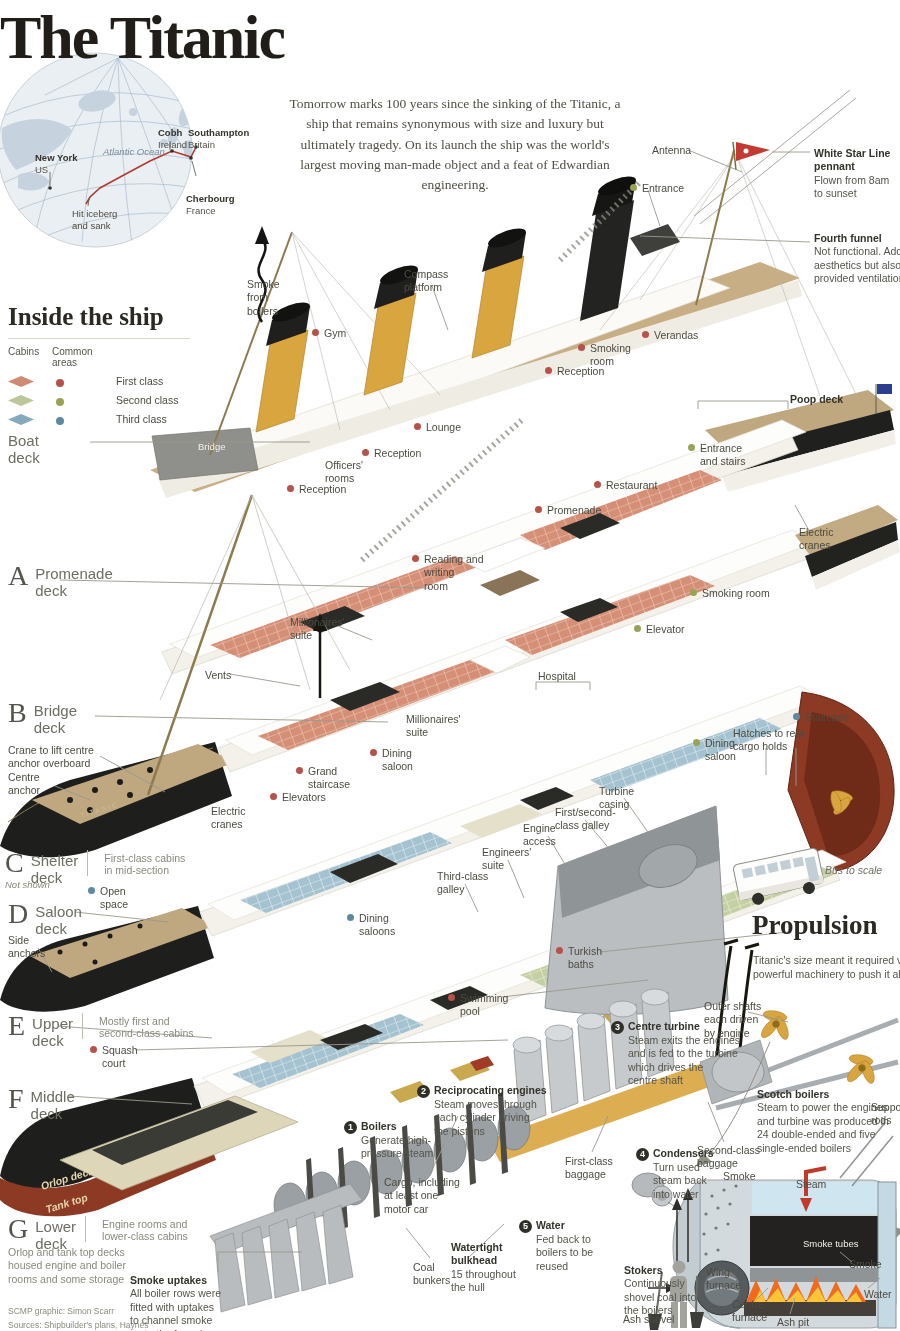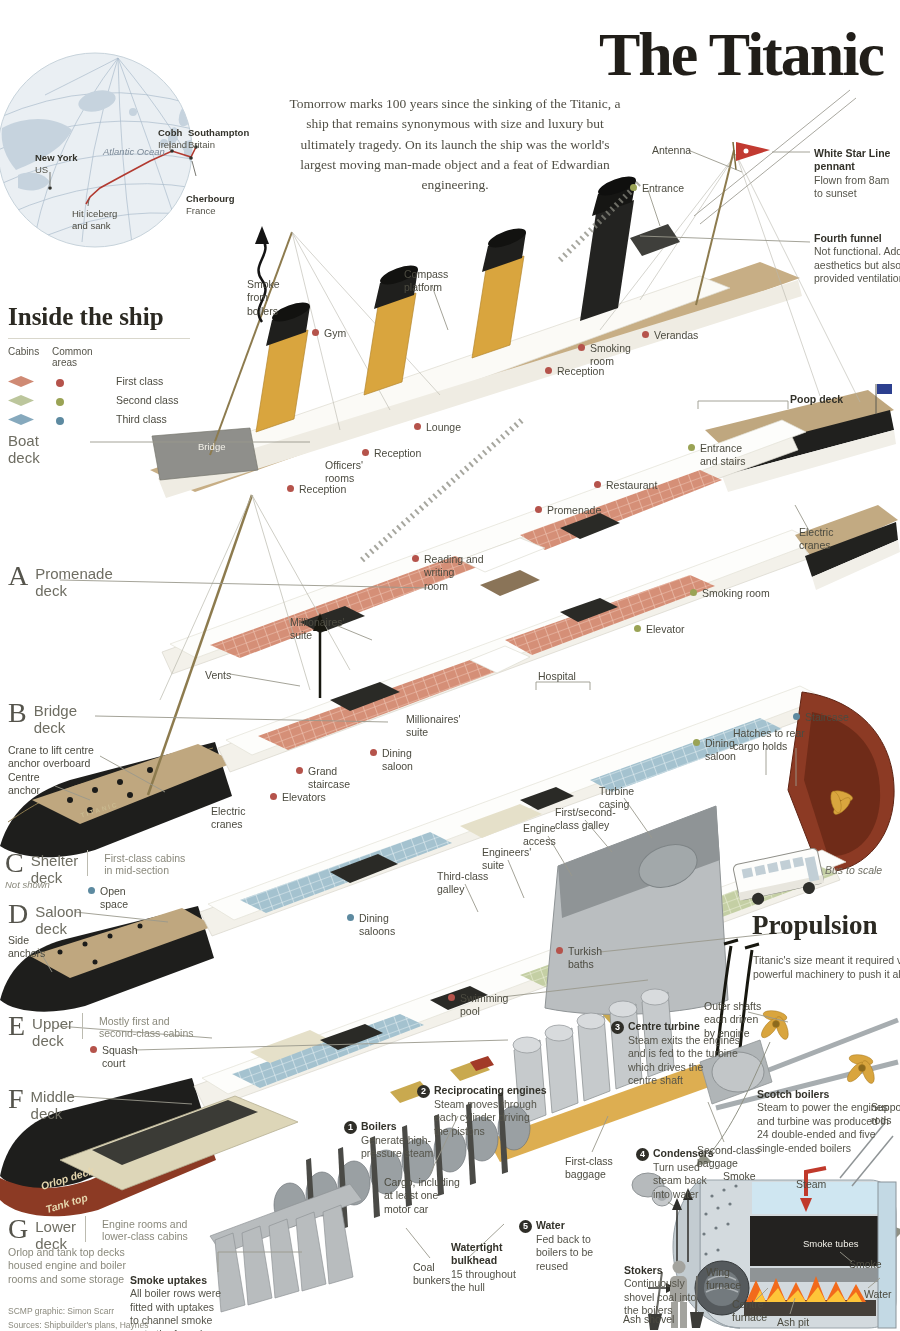--- a/index.html
+++ b/index.html
@@ -1,20 +1,20 @@
 <!DOCTYPE html>
 <html><head>
 <meta charset="utf-8">
 <style>
   html,body{margin:0;padding:0;background:#fff;}
   #poster{position:relative;width:900px;height:1331px;background:#fff;overflow:hidden;
           font-family:"Liberation Sans",sans-serif;color:#4c4b40;}
   svg.art{position:absolute;left:0;top:0;z-index:0;}
   #labels{position:absolute;left:0;top:0;width:900px;height:1331px;z-index:2;}
-  h1.title{position:absolute;left:0;right:0;top:2px;margin:17px;text-align:right;
+  h1.title{position:absolute;left:0;right:0;top:2px;margin:0;text-align:left;
            font-family:"Liberation Serif",serif;font-weight:bold;font-size:62px;
            letter-spacing:-2px;color:#211e19;}
   .intro{position:absolute;left:282px;top:94px;width:346px;text-align:center;
          font-family:"Liberation Serif",serif;font-size:13.5px;line-height:1.5;color:#514f45;}
   
   .ann{position:absolute;font-size:10.5px;line-height:1.28;color:#4c4b40;}
   .ann .row{display:flex;align-items:flex-start;}
   .ann .txt{white-space:pre-line;}
   .ann .b{font-weight:bold;color:#33322a;white-space:pre-line;}
   .ann .desc{white-space:pre-line;color:#55544a;}

